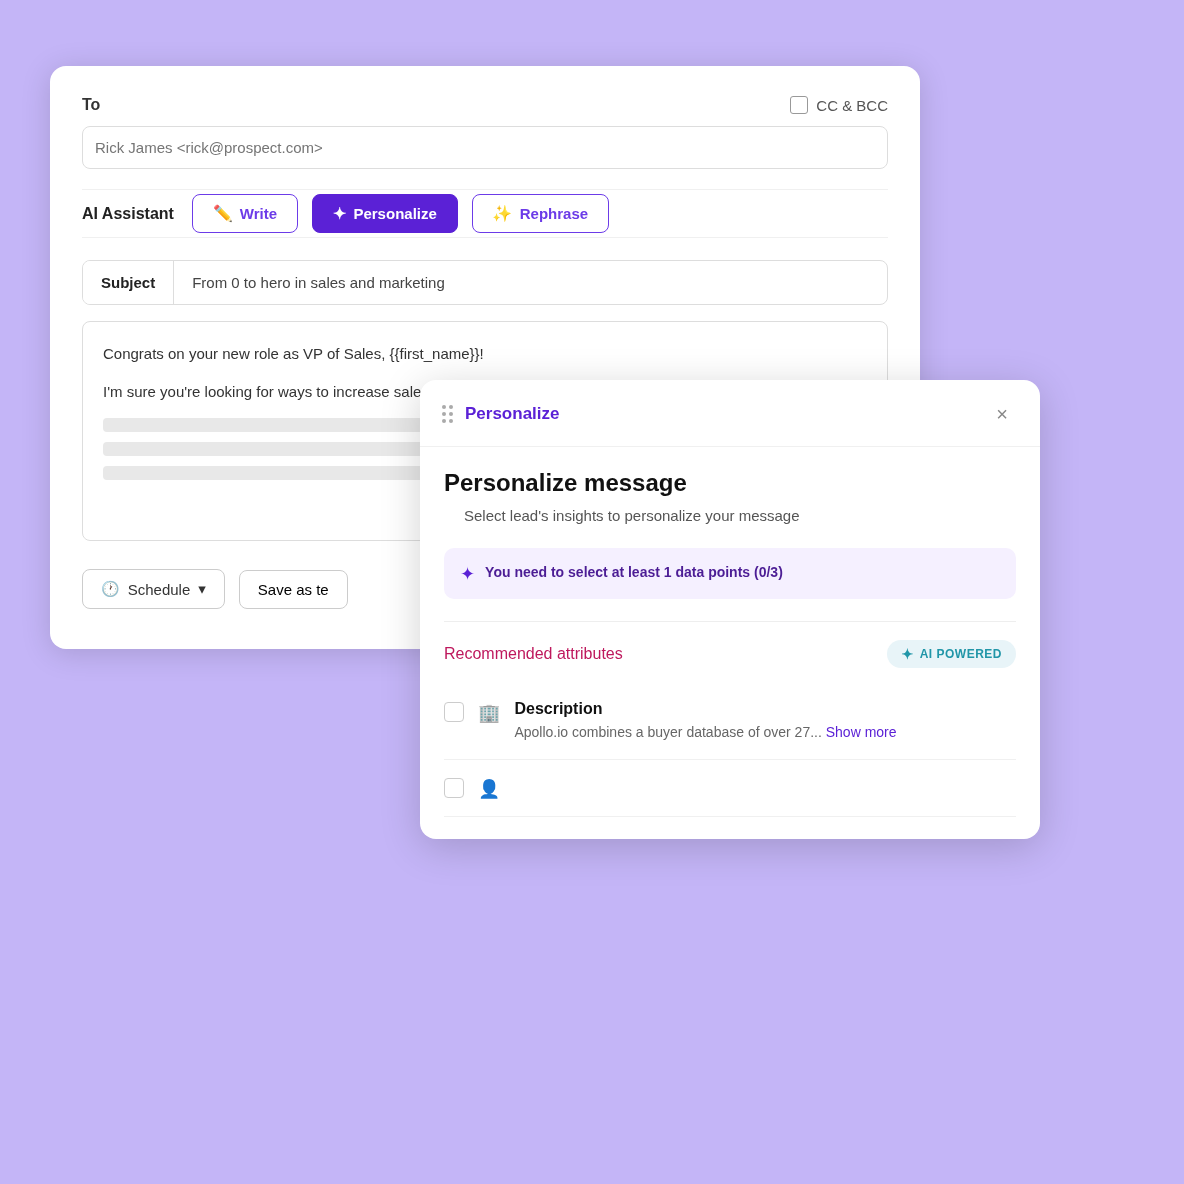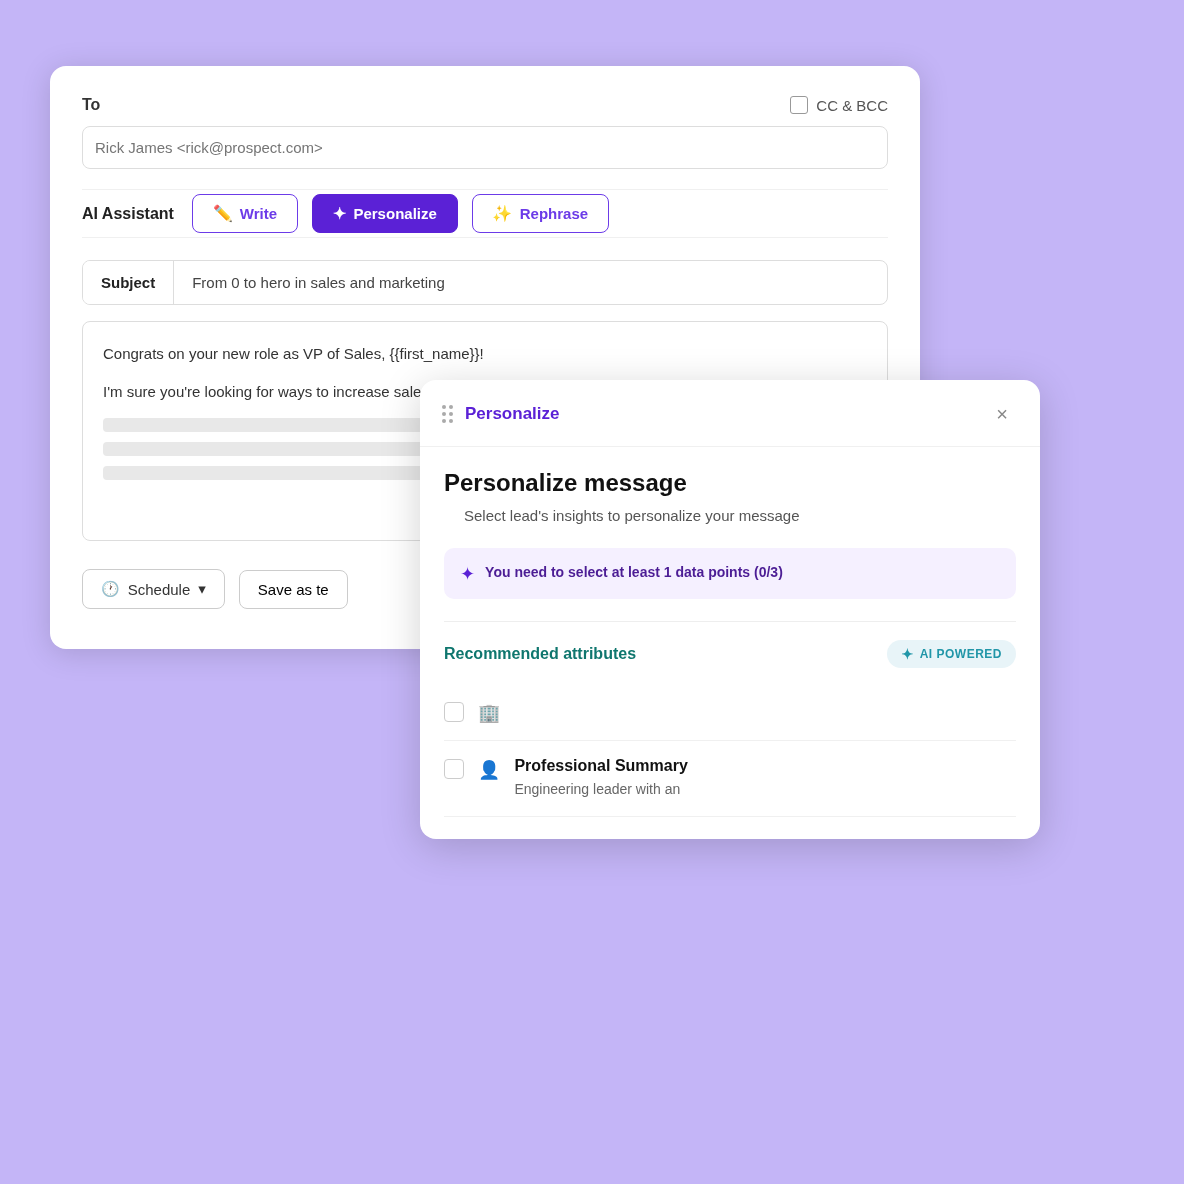--- a/index.html
+++ b/index.html
@@ -288,22 +288,22 @@
       padding-top: 18px;
     }
     .attributes-header {
       display: flex;
       align-items: center;
       justify-content: space-between;
       margin-bottom: 16px;
     }
     .attributes-title {
       font-size: 16px;
-      font-weight: 700;
-      color: #0f766e;
+      font-weight: 400;
+      color: #be185d;
     }
     .ai-powered-badge {
       display: flex;
       align-items: center;
       gap: 6px;
       background: #e8f4f8;
       border-radius: 20px;
       padding: 6px 14px;
       font-size: 12px;
       font-weight: 700;
@@ -463,28 +463,31 @@
           <span class="attributes-title">Recommended attributes</span>
           <div class="ai-powered-badge">
             <span class="ai-powered-icon">✦</span>
             <span>AI POWERED</span>
           </div>
         </div>
 
         <div class="attribute-item">
           <div class="attr-checkbox"></div>
           <span class="attr-icon">🏢</span>
+          <div class="attr-content">
+            <div class="attr-name">Description</div>
+            <div class="attr-desc">
+              <span>Apollo.io combines a buyer database of over 27...</span>
+              <a class="show-more-link">Show more</a>
+            </div>
+          </div>
         </div>
 
         <div class="attribute-item">
           <div class="attr-checkbox"></div>
           <span class="attr-icon">👤</span>
-          <div class="attr-content">
-            <div class="attr-name">Professional Summary</div>
-            <div class="attr-desc">Engineering leader with an</div>
-          </div>
         </div>
 
       </div>
     </div>
   </div>
 
 </div>
 
 </body></html>

